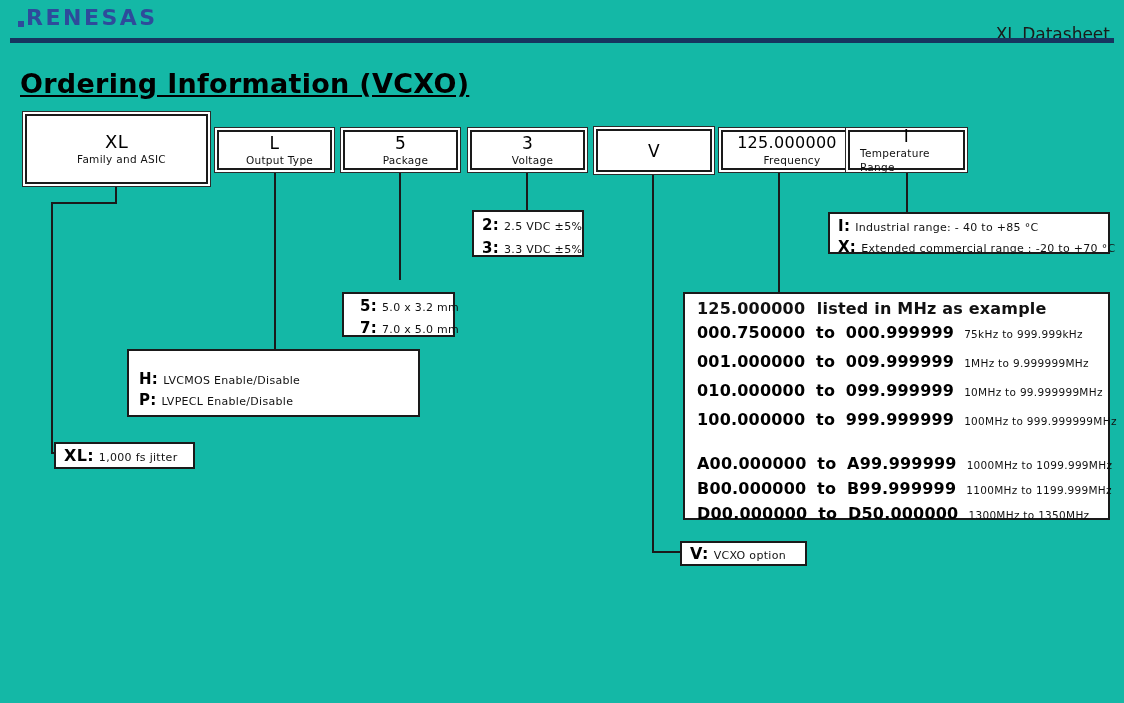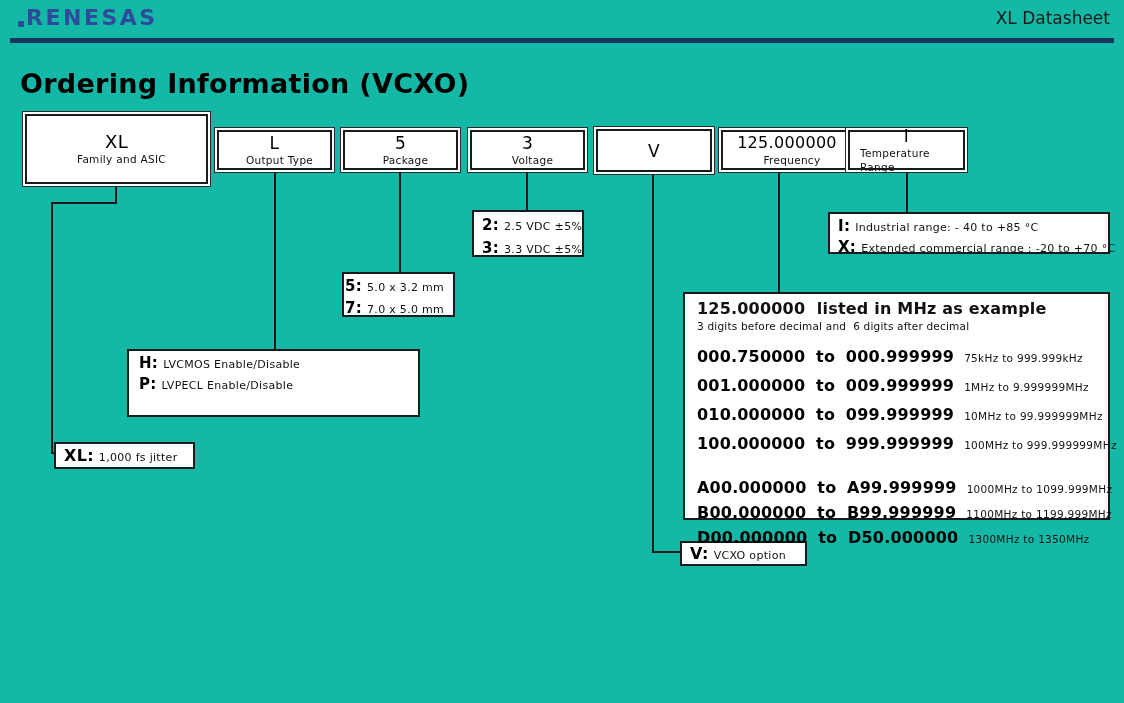--- a/index.html
+++ b/index.html
@@ -7,21 +7,21 @@
         font-family:"DejaVu Sans","Liberation Sans",sans-serif;color:#111;overflow:hidden;}
   .abs{position:absolute;}
 
   
   .logo{display:flex;align-items:flex-end;}
   .logo-square{display:inline-block;width:6px;height:6px;background:#2E4B9B;margin:0 2px 3px 0;}
   .logo-text{font-weight:bold;font-size:22px;color:#2E4B9B;letter-spacing:2.5px;line-height:24px;}
   .doc-title{font-size:17px;color:#1a1a1a;}
   .rule{background:#16355F;}
 
-  .page-title{font-weight:bold;font-size:27px;letter-spacing:0.3px;color:#000;}
+  .page-title{font-weight:bold;font-size:27px;letter-spacing:0.3px;color:#000;text-decoration:underline;}
 
   
   .pbox{border:1px solid #2b2b2b;background:#fff;padding:2px;box-sizing:border-box;}
   .pbox-in{border:2px solid #1a1a1a;width:100%;height:100%;box-sizing:border-box;
            display:flex;flex-direction:column;align-items:center;justify-content:center;background:#fff;}
   .pcode{font-weight:normal;font-size:17px;line-height:20px;color:#000;letter-spacing:0.3px;}
   .pcode-lg{font-size:18px;}
   .pcode-sm{font-size:16px;}
   .plabel{font-size:10.5px;line-height:14px;color:#111;letter-spacing:0.3px;margin-left:10px;}
 
@@ -47,21 +47,21 @@
 </style>
 </head>
 <body>
 
 <div class="page">
 
   <div class="abs logo" style="left:18px;top:6px;">
     <span class="logo-square"></span>
     <span class="logo-text">RENESAS</span>
   </div>
-  <div class="abs doc-title" style="top:8px;right:14px;">XL Datasheet</div>
+  <div class="abs doc-title" style="top:24px;right:14px;">XL Datasheet</div>
   <div class="abs rule" style="left:10px;top:38px;width:1104px;height:5px;"></div>
 
   <div class="abs page-title" style="left:20px;top:68px;">Ordering Information (VCXO)</div>
 
   <div class="abs pbox" style="left:22px;top:111px;width:189px;height:76px;">
     <div class="pbox-in">
       <div class="pcode pcode-lg">XL</div>
       <div class="plabel">Family and ASIC</div>
     </div>
   </div>
@@ -124,30 +124,30 @@
 
   <div class="abs note" style="left:828px;top:212px;width:282px;height:42px;padding:2px 8px;">
     <div class="note-row" style="line-height:19px;">
       <span class="nk">I:</span><span class="nt">Industrial range: - 40 to +85 °C</span>
     </div>
     <div class="note-row" style="line-height:19px;">
       <span class="nk">X:</span><span class="nt">Extended commercial range : -20 to +70 °C</span>
     </div>
   </div>
 
-  <div class="abs note" style="left:342px;top:272px;width:113px;height:45px;padding:2px 1px;">
+  <div class="abs note" style="left:342px;top:292px;width:113px;height:45px;padding:2px 16px;">
     <div class="note-row" style="line-height:20px;">
       <span class="nk">5:</span><span class="nt">5.0 x 3.2 mm</span>
     </div>
     <div class="note-row" style="line-height:20px;">
       <span class="nk">7:</span><span class="nt">7.0 x 5.0 mm</span>
     </div>
   </div>
 
-  <div class="abs note" style="left:127px;top:349px;width:293px;height:68px;padding:2px 10px;">
+  <div class="abs note" style="left:127px;top:349px;width:293px;height:68px;padding:18px 10px;">
     <div class="note-row" style="line-height:19px;">
       <span class="nk">H:</span><span class="nt">LVCMOS Enable/Disable</span>
     </div>
     <div class="note-row" style="line-height:19px;">
       <span class="nk">P:</span><span class="nt">LVPECL Enable/Disable</span>
     </div>
   </div>
 
   <div class="abs note" style="left:54px;top:442px;width:141px;height:27px;padding:1px 8px;">
     <div class="note-row" style="line-height:21px;">
@@ -156,21 +156,20 @@
   </div>
 
   <div class="abs note" style="left:680px;top:541px;width:127px;height:25px;padding:1px 8px;">
     <div class="note-row" style="line-height:20px;">
       <span class="nk nk-lg">V:</span><span class="nt">VCXO option</span>
     </div>
   </div>
 
   <div class="abs note" style="left:683px;top:292px;width:427px;height:228px;padding:5px 12px;">
     <div class="fq-title">125.000000  listed in MHz as example</div>
-    <div class="fq-sub">3 digits before decimal and  6 digits after decimal</div>
     <div class="g1">
       <div class="fq-row">
         <span class="fr">000.750000 to 000.999999</span><span class="fn">75kHz to 999.999kHz</span>
       </div>
       <div class="fq-row">
         <span class="fr">001.000000 to 009.999999</span><span class="fn">1MHz to 9.999999MHz</span>
       </div>
       <div class="fq-row">
         <span class="fr">010.000000 to 099.999999</span><span class="fn">10MHz to 99.999999MHz</span>
       </div>

